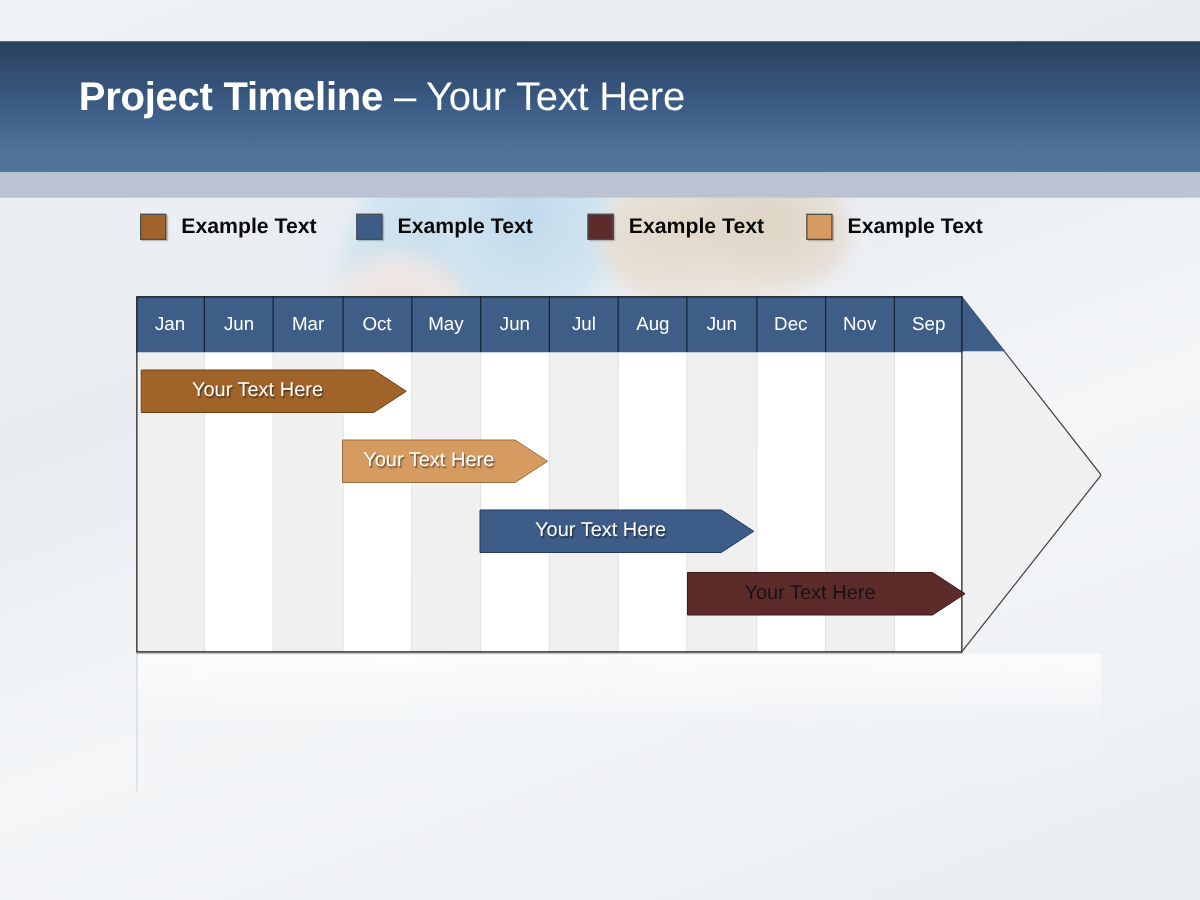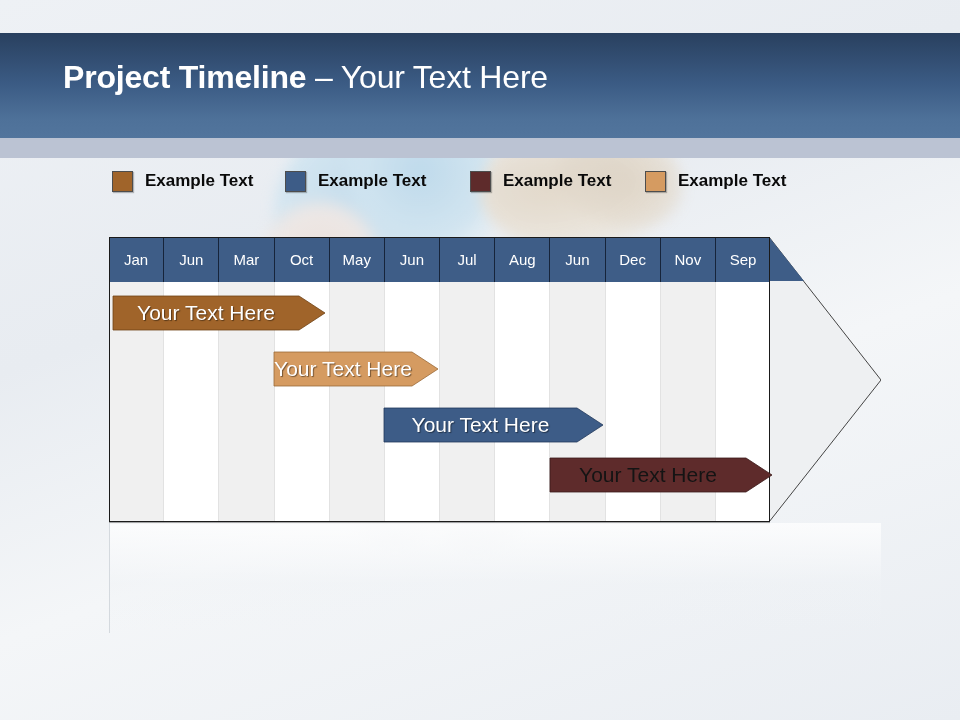--- a/index.html
+++ b/index.html
@@ -210,21 +210,21 @@
     position: absolute;
     height: 34px;
     display: block;
   }
   .bar-svg { display: block; overflow: visible; }
   .bar-label {
     position: absolute;
     top: 0;
     height: 34px;
     line-height: 34px;
-    font-size: 21px;
+    font-size: 16px;
     white-space: nowrap;
     text-align: center;
   }
   .lbl-light {
     color: #ffffff;
     text-shadow: 1px 1px 1px rgba(0,0,0,0.45);
   }
   .lbl-dark {
     color: #141414;
   }

